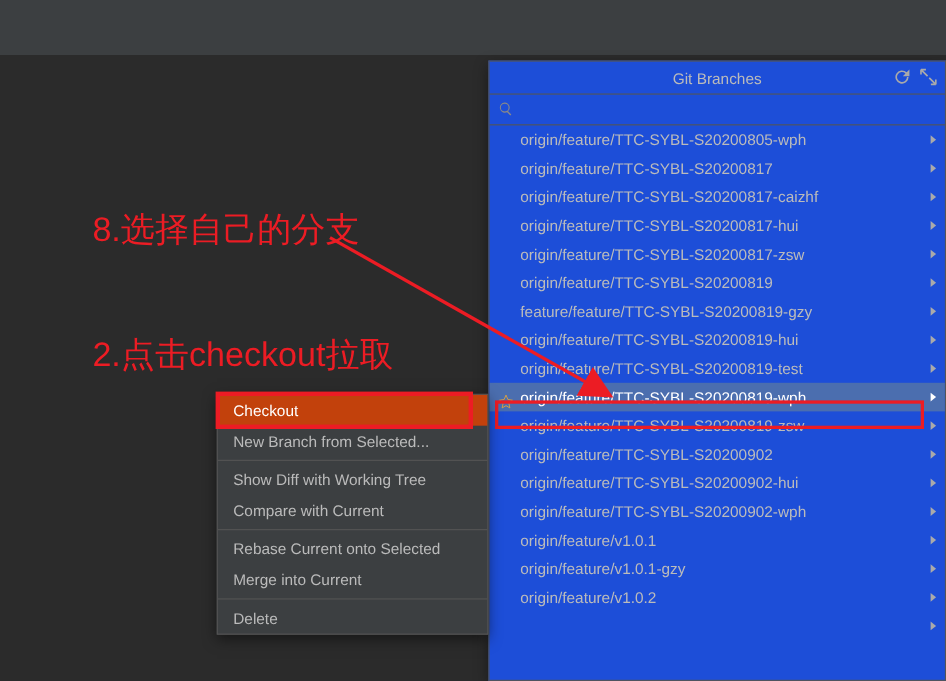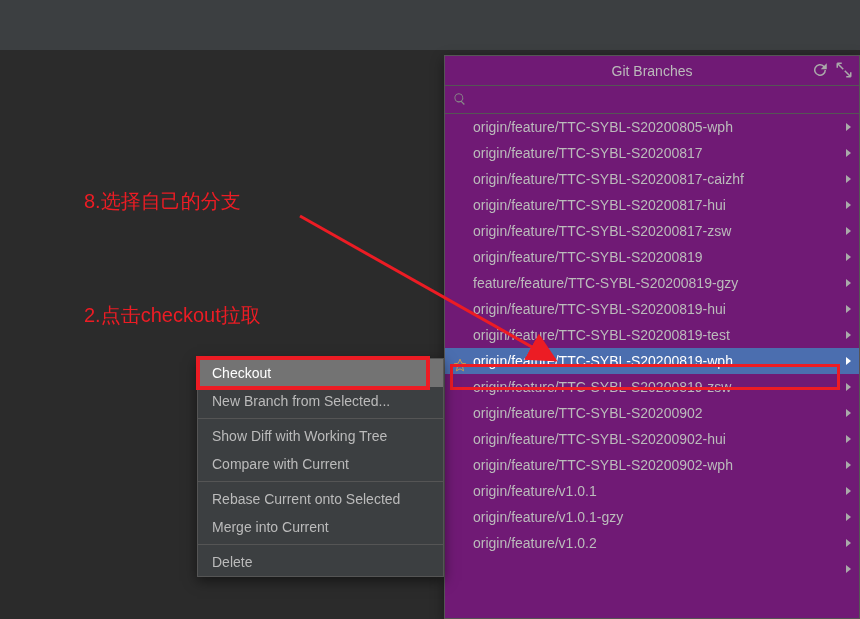--- a/index.html
+++ b/index.html
@@ -39,21 +39,21 @@
       to bottom,
       #6fbf73 0 3px, transparent 3px 5px
     );
   }
 
   
   .branches-popup {
     position: absolute;
     left: 444px; top: 55px;
     width: 416px; height: 564px;
-    background: #701a75;
+    background: #1d4ed8;
     color: #bbbbbb;
     border: 1px solid #555555;
     box-shadow: 0 4px 12px rgba(0,0,0,.4);
     display: flex;
     flex-direction: column;
   }
   .branches-title {
     position: relative;
     height: 30px;
     line-height: 30px;
@@ -143,21 +143,21 @@
     box-shadow: 0 4px 12px rgba(0,0,0,.5);
   }
   .ctx-item {
     height: 28px;
     line-height: 28px;
     padding: 0 14px;
     white-space: nowrap;
     cursor: pointer;
   }
   .ctx-item.selected {
-    background: #737373;
+    background: #c2410c;
     color: #ffffff;
   }
   .ctx-sep {
     height: 1px;
     background: #555555;
     margin: 3px 0;
   }
 
   
   .red-box-checkout {
@@ -166,21 +166,21 @@
     width: 234px; height: 34px;
     border: 4px solid #ec1c24;
     pointer-events: none;
   }
 
   
   .anno {
     position: absolute;
     color: #ec1c24;
     font-family: "Microsoft YaHei", "SimSun", sans-serif;
-    font-size: 20px;
+    font-size: 31px;
     font-weight: 500;
     pointer-events: none;
     white-space: nowrap;
   }
   .anno1 { left: 84px; top: 188px; }
   .anno2 { left: 84px; top: 302px; }
 
   
   .arrow-overlay {
     position: absolute;

